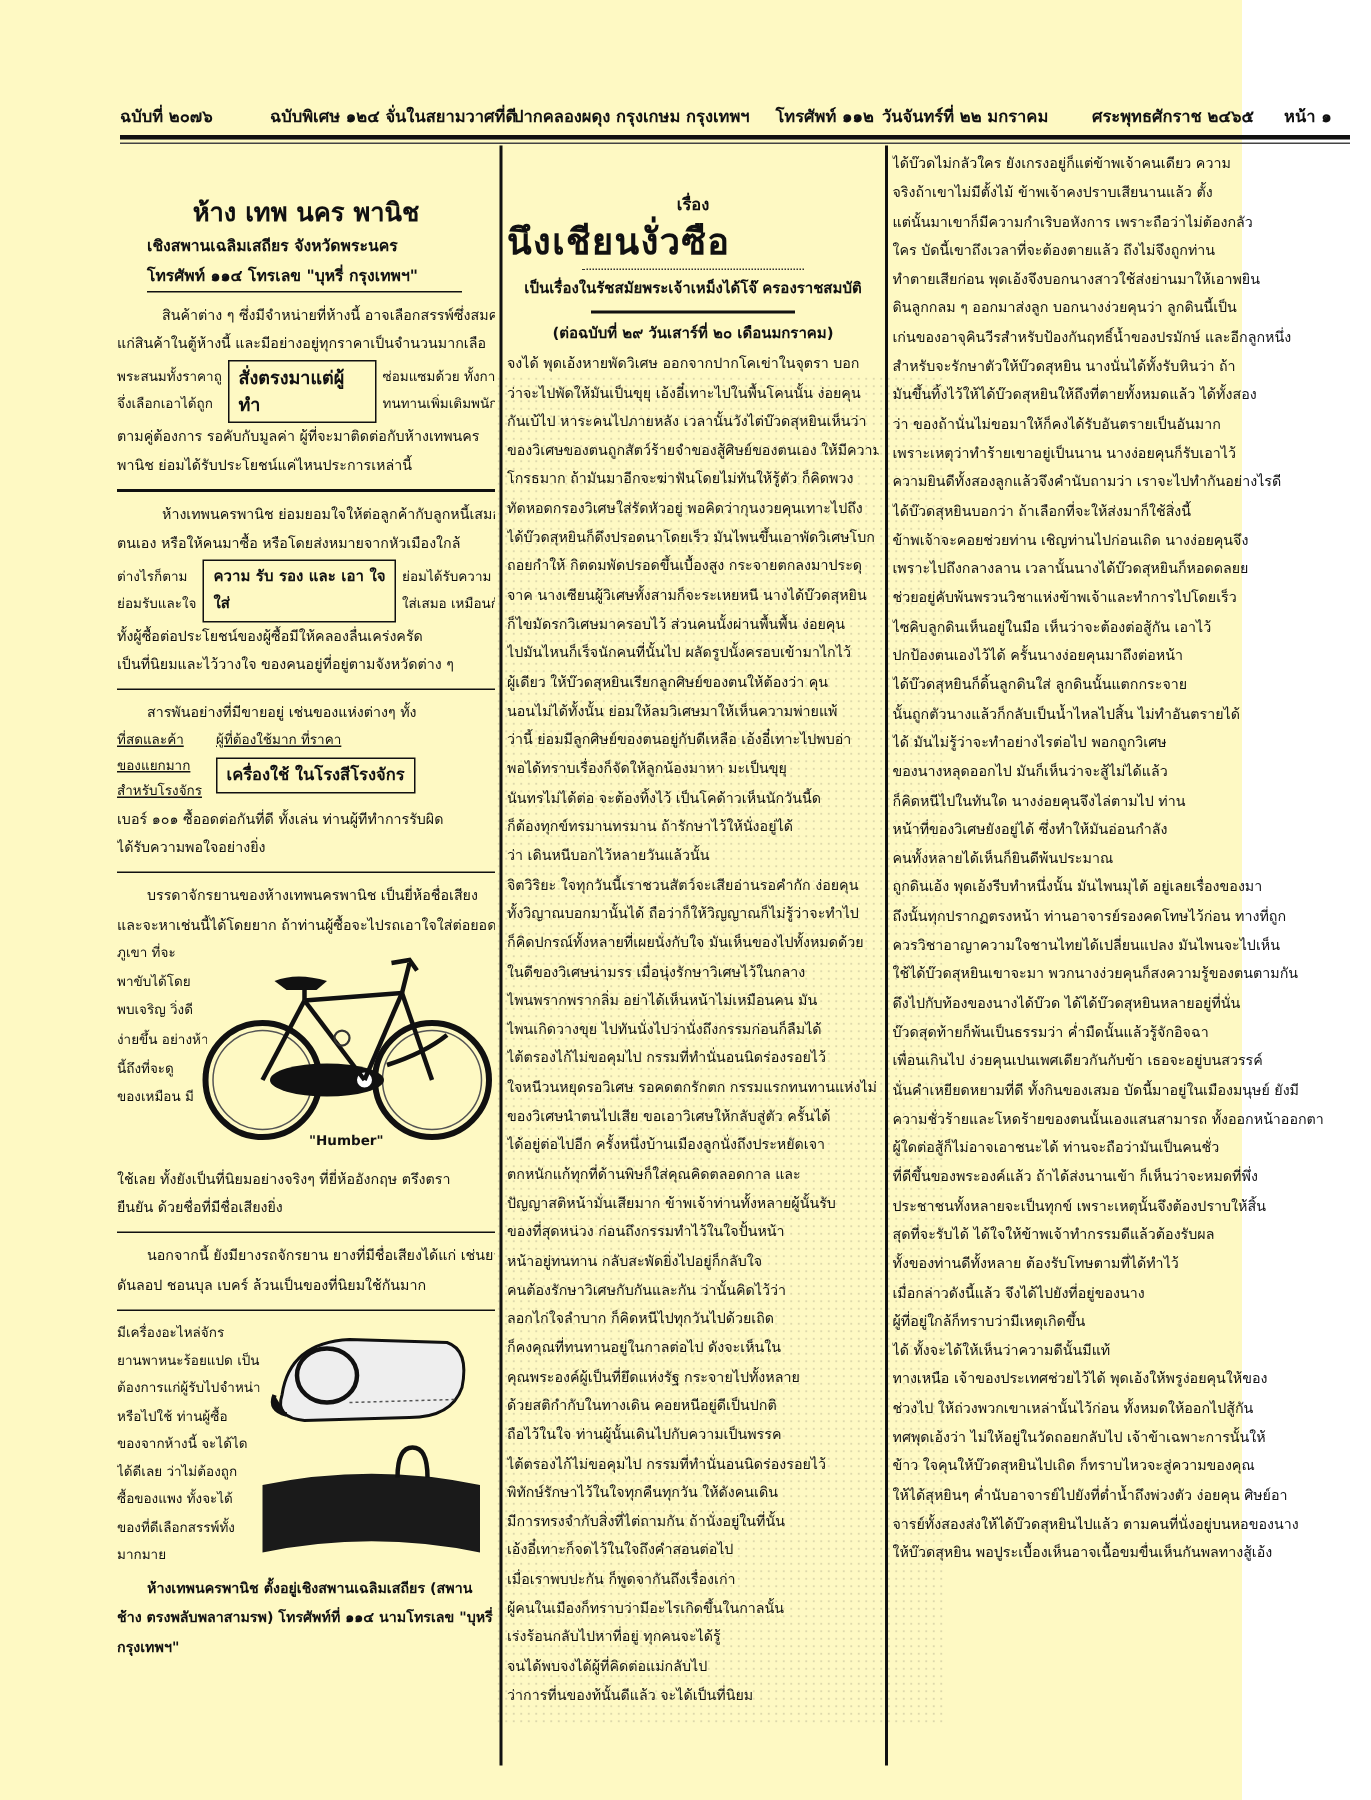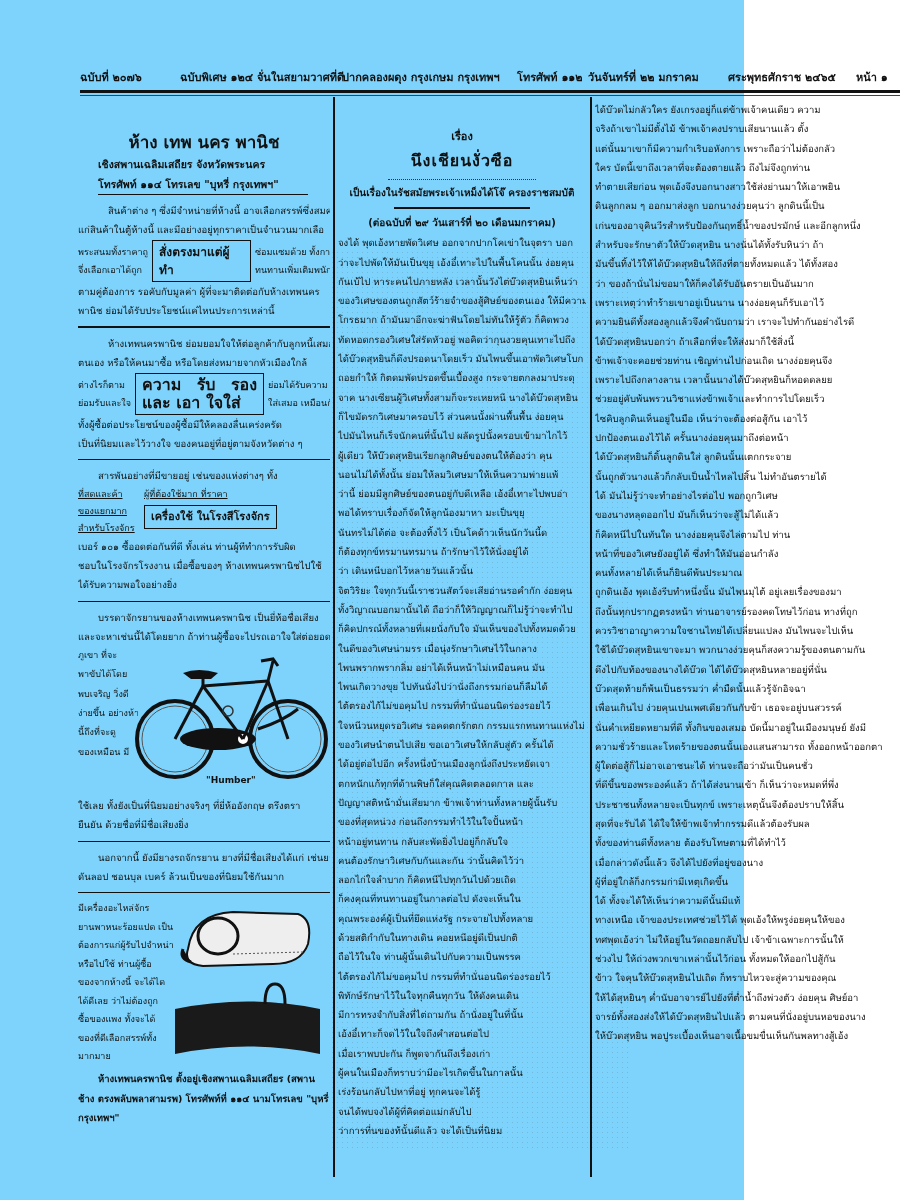--- a/index.html
+++ b/index.html
@@ -1,33 +1,33 @@
 <!DOCTYPE html>
 <html><head>
 <meta charset="utf-8">
 <style>
   html, body { margin: 0; padding: 0; background: #ffffff; }
   body { width: 914px; height: 1200px; position: relative; overflow: hidden;
          font-family: "DejaVu Sans", sans-serif; color: #111; }
-  .page { position: absolute; left: 0; top: 0; width: 744px; height: 1200px; background: #7dd3fc; }
+  .page { position: absolute; left: 0; top: 0; width: 828px; height: 1200px; background: #fef9c3; }
   .masthead { position: absolute; left: 80px; top: 66px; width: 820px; height: 22px;
               font-size: 11px; font-weight: bold; white-space: nowrap; }
   .masthead span { position: absolute; top: 2px; }
   .masthead-rule { position: absolute; left: 80px; top: 90px; width: 820px; height: 3px; background: #111; }
   .masthead-rule2 { position: absolute; left: 80px; top: 95px; width: 820px; height: 1px; background: #444; }
   .col-rule { position: absolute; width: 2px; background: #111; }
   .col { position: absolute; font-size: 9.5px; line-height: 19.3px; text-align: justify; }
   .line { white-space: nowrap; overflow: hidden; height: 19.3px; }
   .hrule { height: 2px; background: #111; margin: 6px 0; }
   .hrule.thin { height: 1px; }
   .boxed { display: inline-block; border: 1.5px solid #111; padding: 2px 6px; font-weight: bold; font-size: 12px; line-height: 18px; }
   .ad-title { font-size: 17px; font-weight: bold; text-align: center; line-height: 24px; margin-top: 30px; }
   .ad-sub { font-size: 10.5px; font-weight: bold; line-height: 20px; }
   .story-kicker { font-size: 11px; font-weight: bold; text-align: center; margin-top: 4px; }
-  .story-title { font-size: 16px; font-weight: bold; text-align: center; line-height: 30px; letter-spacing: 1px; }
+  .story-title { font-size: 24px; font-weight: bold; line-height: 30px; letter-spacing: 1px; }
   .story-sub { font-size: 10px; font-weight: bold; text-align: center; line-height: 20px; }
   .story-cont { font-size: 10px; font-weight: bold; text-align: center; line-height: 20px; }
   .dotted { border-top: 1px dotted #333; width: 60%; margin: 3px auto; }
   .bike { position: relative; height: 150px; }
   .speckle { position: absolute; pointer-events: none; opacity: 0.18;
              background-image: radial-gradient(#444 0.6px, transparent 0.8px);
              background-size: 5px 5px; }
 </style>
 </head>
 <body>
@@ -73,21 +73,21 @@
     <div class="hrule"></div>
 
     <div class="line" style="padding-left:30px;">ห้างเทพนครพานิช ย่อมยอมใจให้ต่อลูกค้ากับลูกหนี้เสมอกันทุกคน</div>
     <div class="line">ตนเอง  หรือให้คนมาซื้อ   หรือโดยส่งหมายจากหัวเมืองใกล้</div>
 
     <div style="display:flex; align-items:center; gap:4px; font-size:9px; line-height:18px;">
       <div style="width:58px;">
         <div class="line" style="height:18px">ต่างไรก็ตาม</div>
         <div class="line" style="height:18px">ย่อมรับและใจ</div>
       </div>
-      <div class="boxed" style="font-size:16px;">ความ รับ รอง และ เอา ใจใส่</div>
+      <div class="boxed" style="font-size:10px;">ความ รับ รอง และ เอา ใจใส่</div>
       <div style="width:62px;">
         <div class="line" style="height:18px">ย่อมได้รับความ</div>
         <div class="line" style="height:18px">ใส่เสมอ เหมือนกัน</div>
       </div>
     </div>
     <div class="line">ทั้งผู้ซื้อต่อประโยชน์ของผู้ซื้อมีให้คลองลื่นเคร่งครัด</div>
     <div class="line">เป็นที่นิยมและไว้วางใจ  ของคนอยู่ที่อยู่ตามจังหวัดต่าง ๆ</div>
     <div class="hrule thin"></div>
 
     <div class="line" style="padding-left:20px;">สารพันอย่างที่มีขายอยู่  เช่นของแห่งต่างๆ ทั้ง</div>
@@ -96,21 +96,20 @@
         <div class="line" style="height:17px">ที่สดและค้า</div>
         <div class="line" style="height:17px">ของแยกมาก</div>
         <div class="line" style="height:17px">สำหรับโรงจักร</div>
       </div>
       <div style="flex:1;">
         <div class="line" style="height:17px; line-height:17px;">ผู้ที่ต้องใช้มาก ที่ราคา</div>
         <div class="boxed" style="font-size:11px; margin-top:2px;">เครื่องใช้ ในโรงสีโรงจักร</div>
       </div>
     </div>
     <div class="line">เบอร์ ๑๐๑ ซื้ออดต่อกันที่ดี ทั้งเล่น   ท่านผู้ทีทำการรับผิด</div>
-    <div class="line">ชอบในโรงจักรโรงงาน   เมื่อซื้อของๆ ห้างเทพนครพานิชไปใช้</div>
     <div class="line">ได้รับความพอใจอย่างยิ่ง</div>
     <div class="hrule thin"></div>
 
     <div class="line" style="padding-left:20px;">บรรดาจักรยานของห้างเทพนครพานิช   เป็นยี่ห้อชื่อเสียง</div>
     <div class="line">และจะหาเช่นนี้ได้โดยยาก   ถ้าท่านผู้ซื้อจะไปรถเอาใจใส่ต่อยอดคุณ</div>
     <div class="bike">
       <div style="position:absolute; left:0; top:0; width:60px; font-size:9px; line-height:19px;">
         <div class="line">ภูเขา  ที่จะ</div>
         <div class="line">พาขับได้โดย</div>
         <div class="line">พบเจริญ วิ่งดี</div>
@@ -268,25 +267,25 @@
         <div class="line">บ๊วดสุดท้ายก็พ้นเป็นธรรมว่า   ค่ำมืดนั้นแล้วรู้จักอิจฉา</div>
         <div class="line">เพื่อนเกินไป   ง่วยคุนเปนเพศเดียวกันกับข้า   เธอจะอยู่บนสวรรค์</div>
         <div class="line">นั่นคำเหยียดหยามที่ดี   ทั้งกินของเสมอ   บัดนี้มาอยู่ในเมืองมนุษย์ ยังมี</div>
         <div class="line">ความชั่วร้ายและโหดร้ายของตนนั้นเองแสนสามารถ   ทั้งออกหน้าออกตา</div>
         <div class="line">ผู้ใดต่อสู้ก็ไม่อาจเอาชนะได้   ท่านจะถือว่ามันเป็นคนชั่ว</div>
         <div class="line">ที่ดีขึ้นของพระองค์แล้ว   ถ้าได้ส่งนานเข้า   ก็เห็นว่าจะหมดที่พึ่ง</div>
         <div class="line">ประชาชนทั้งหลายจะเป็นทุกข์   เพราะเหตุนั้นจึงต้องปราบให้สิ้น</div>
         <div class="line">สุดที่จะรับได้   ได้ใจให้ข้าพเจ้าทำกรรมดีแล้วต้องรับผล</div>
         <div class="line">ทั้งของท่านดีทั้งหลาย   ต้องรับโทษตามที่ได้ทำไว้</div>
         <div class="line">เมื่อกล่าวดังนี้แล้ว   จึงได้ไปยังที่อยู่ของนาง</div>
-        <div class="line">ผู้ที่อยู่ใกล้ก็งกรรมก่ามีเหตุเกิดขึ้น</div>
+        <div class="line">ผู้ที่อยู่ใกล้ก็ทราบว่ามีเหตุเกิดขึ้น</div>
         <div class="line">ได้   ทั้งจะได้ให้เห็นว่าความดีนั้นมีแท้</div>
         <div class="line">ทางเหนือ  เจ้าของประเทศช่วยไว้ได้   พุดเอ้งให้พรูง่อยคุนให้ของ</div>
+        <div class="line">ช่วงไป   ให้ถ่วงพวกเขาเหล่านั้นไว้ก่อน   ทั้งหมดให้ออกไปสู้กัน</div>
         <div class="line">ทศพุดเอ้งว่า   ไม่ให้อยู่ในวัดถอยกลับไป   เจ้าข้าเฉพาะการนั้นให้</div>
-        <div class="line">ช่วงไป   ให้ถ่วงพวกเขาเหล่านั้นไว้ก่อน   ทั้งหมดให้ออกไปสู้กัน</div>
         <div class="line">ข้าว ใจคุนให้บ๊วดสุหยินไปเถิด   ก็ทราบไหวจะสู่ความของคุณ</div>
         <div class="line">ให้ได้สุหยินๆ ค่ำนับอาจารย์ไปยังที่ต่ำน้ำถึงพ่วงตัว   ง่อยคุน ศิษย์อา</div>
         <div class="line">จารย์ทั้งสองส่งให้ได้บ๊วดสุหยินไปแล้ว   ตามคนที่นั่งอยู่บนหอของนาง</div>
         <div class="line">ให้บ๊วดสุหยิน   พอปูระเบื้องเห็นอาจเนื้อขมขื่นเห็นกันพลทางสู้เอ้ง</div>
       </div>
   </div>
 
   <div class="speckle" style="left:330px; top:250px; width:300px; height:900px;"></div>
 </div>
 

